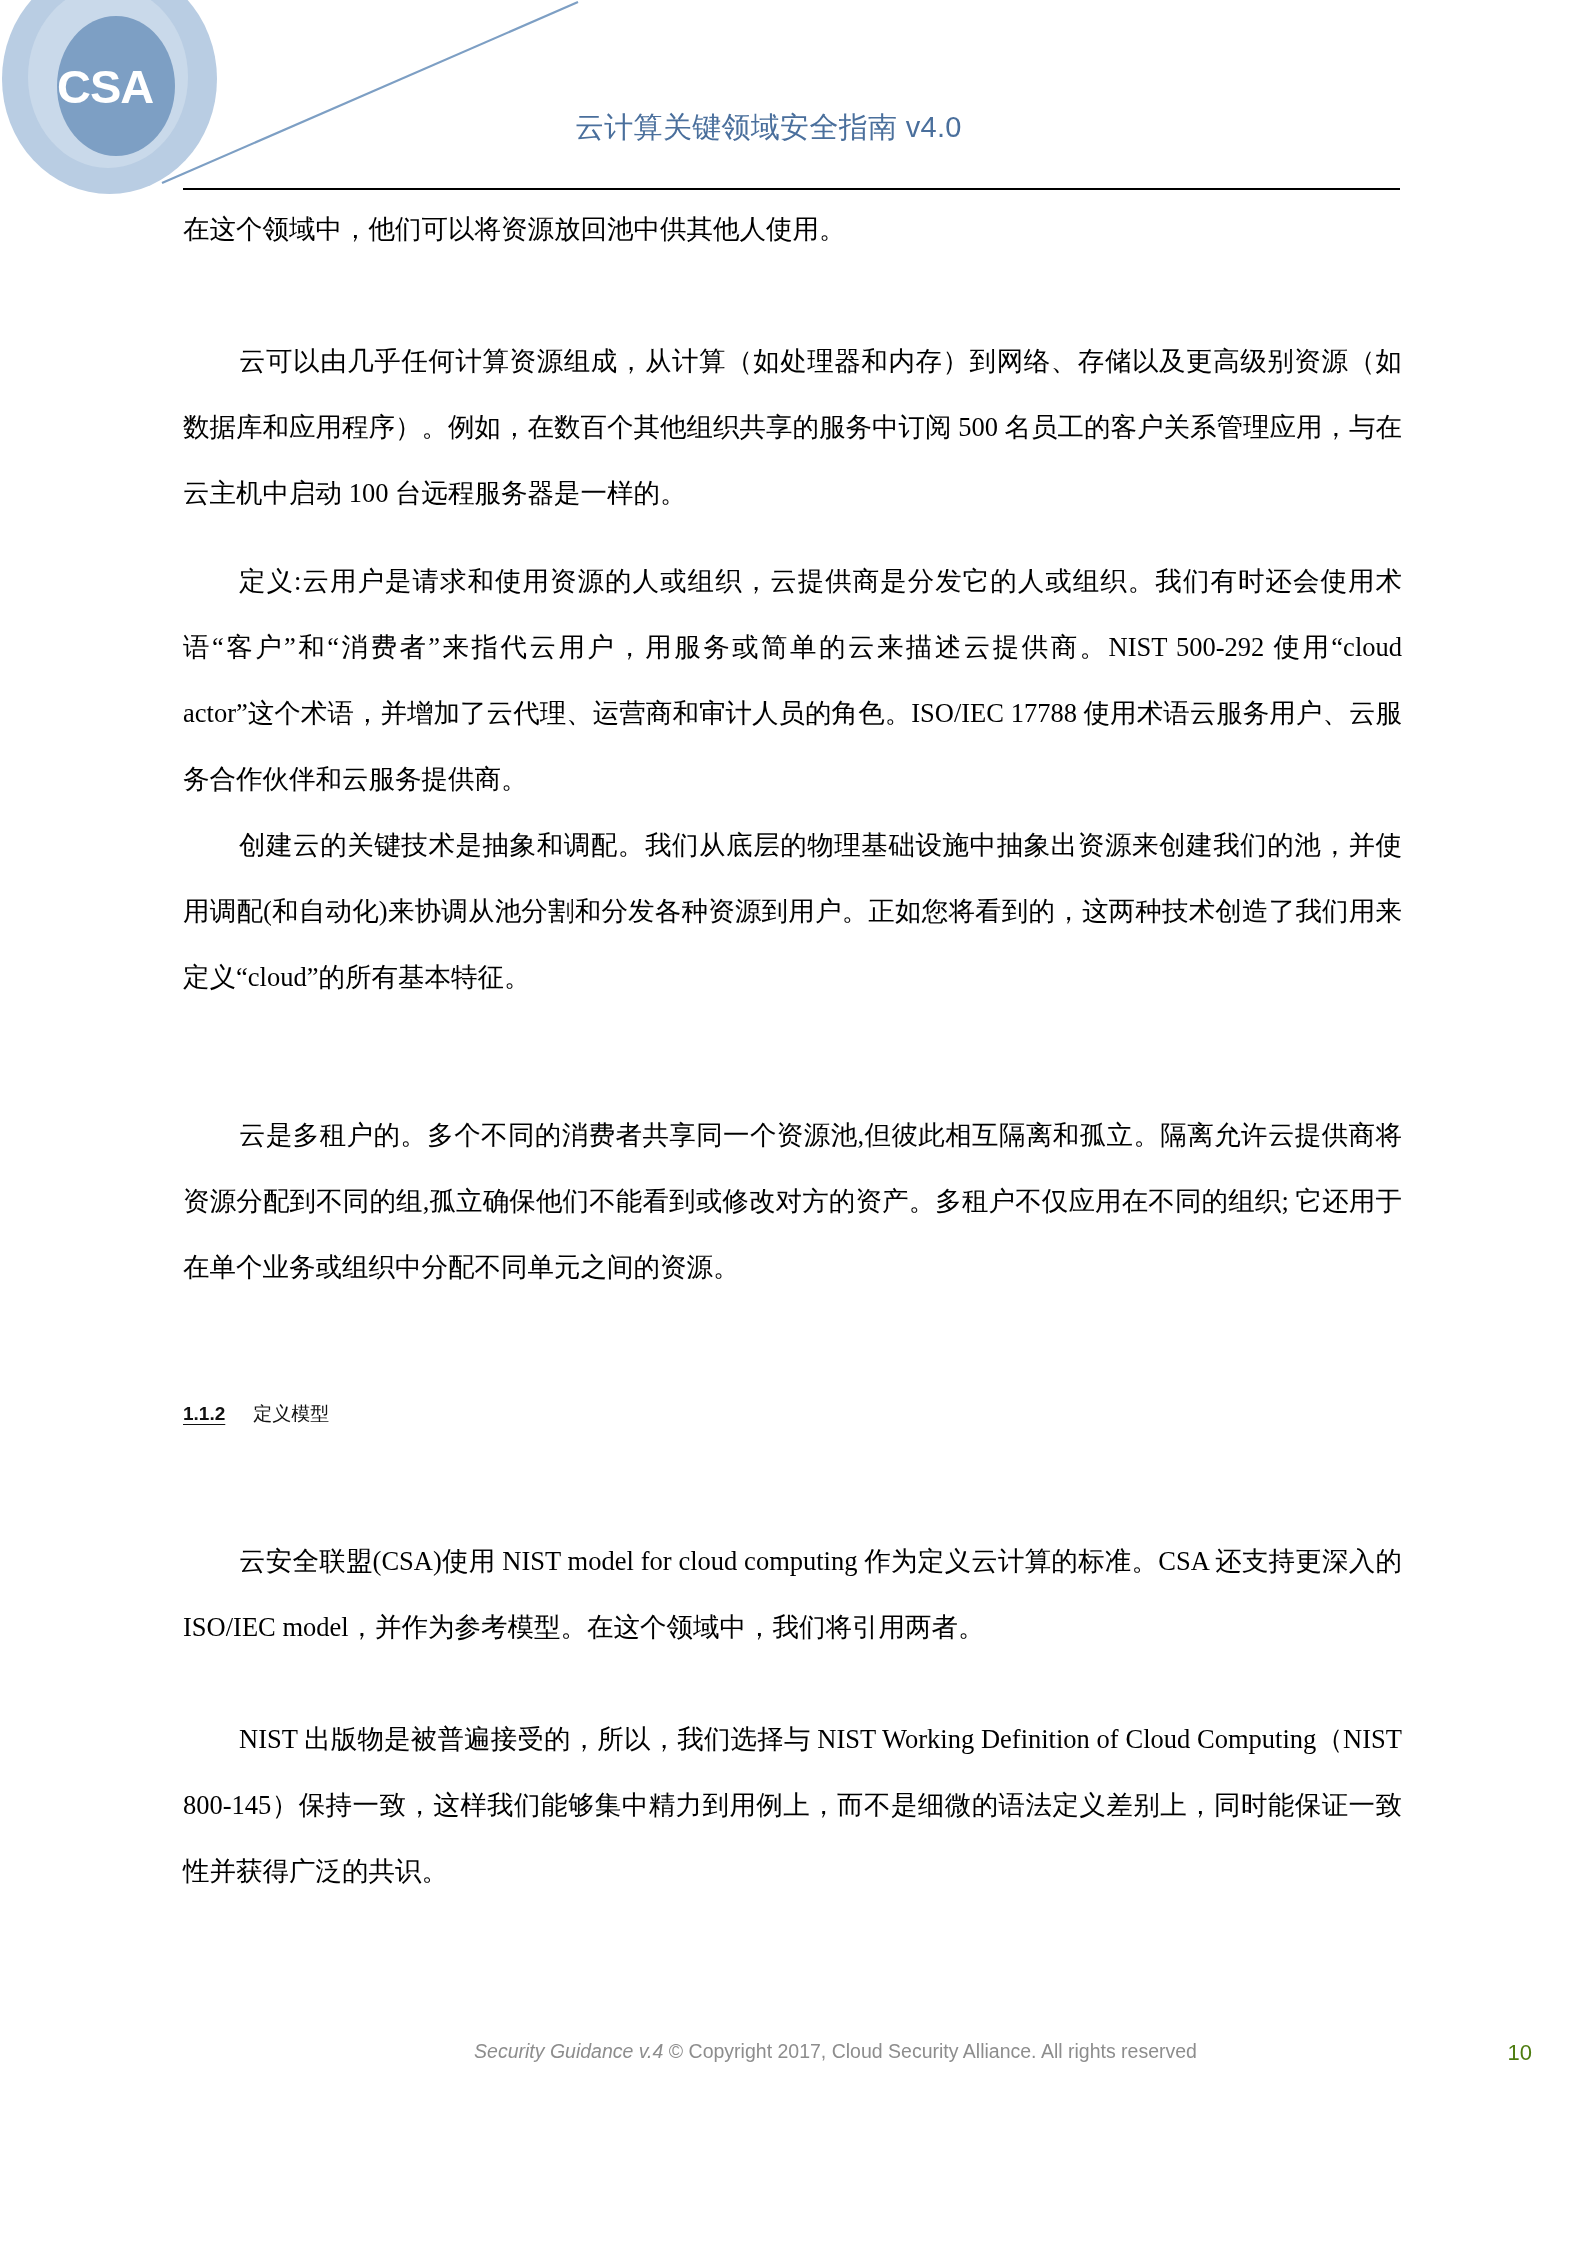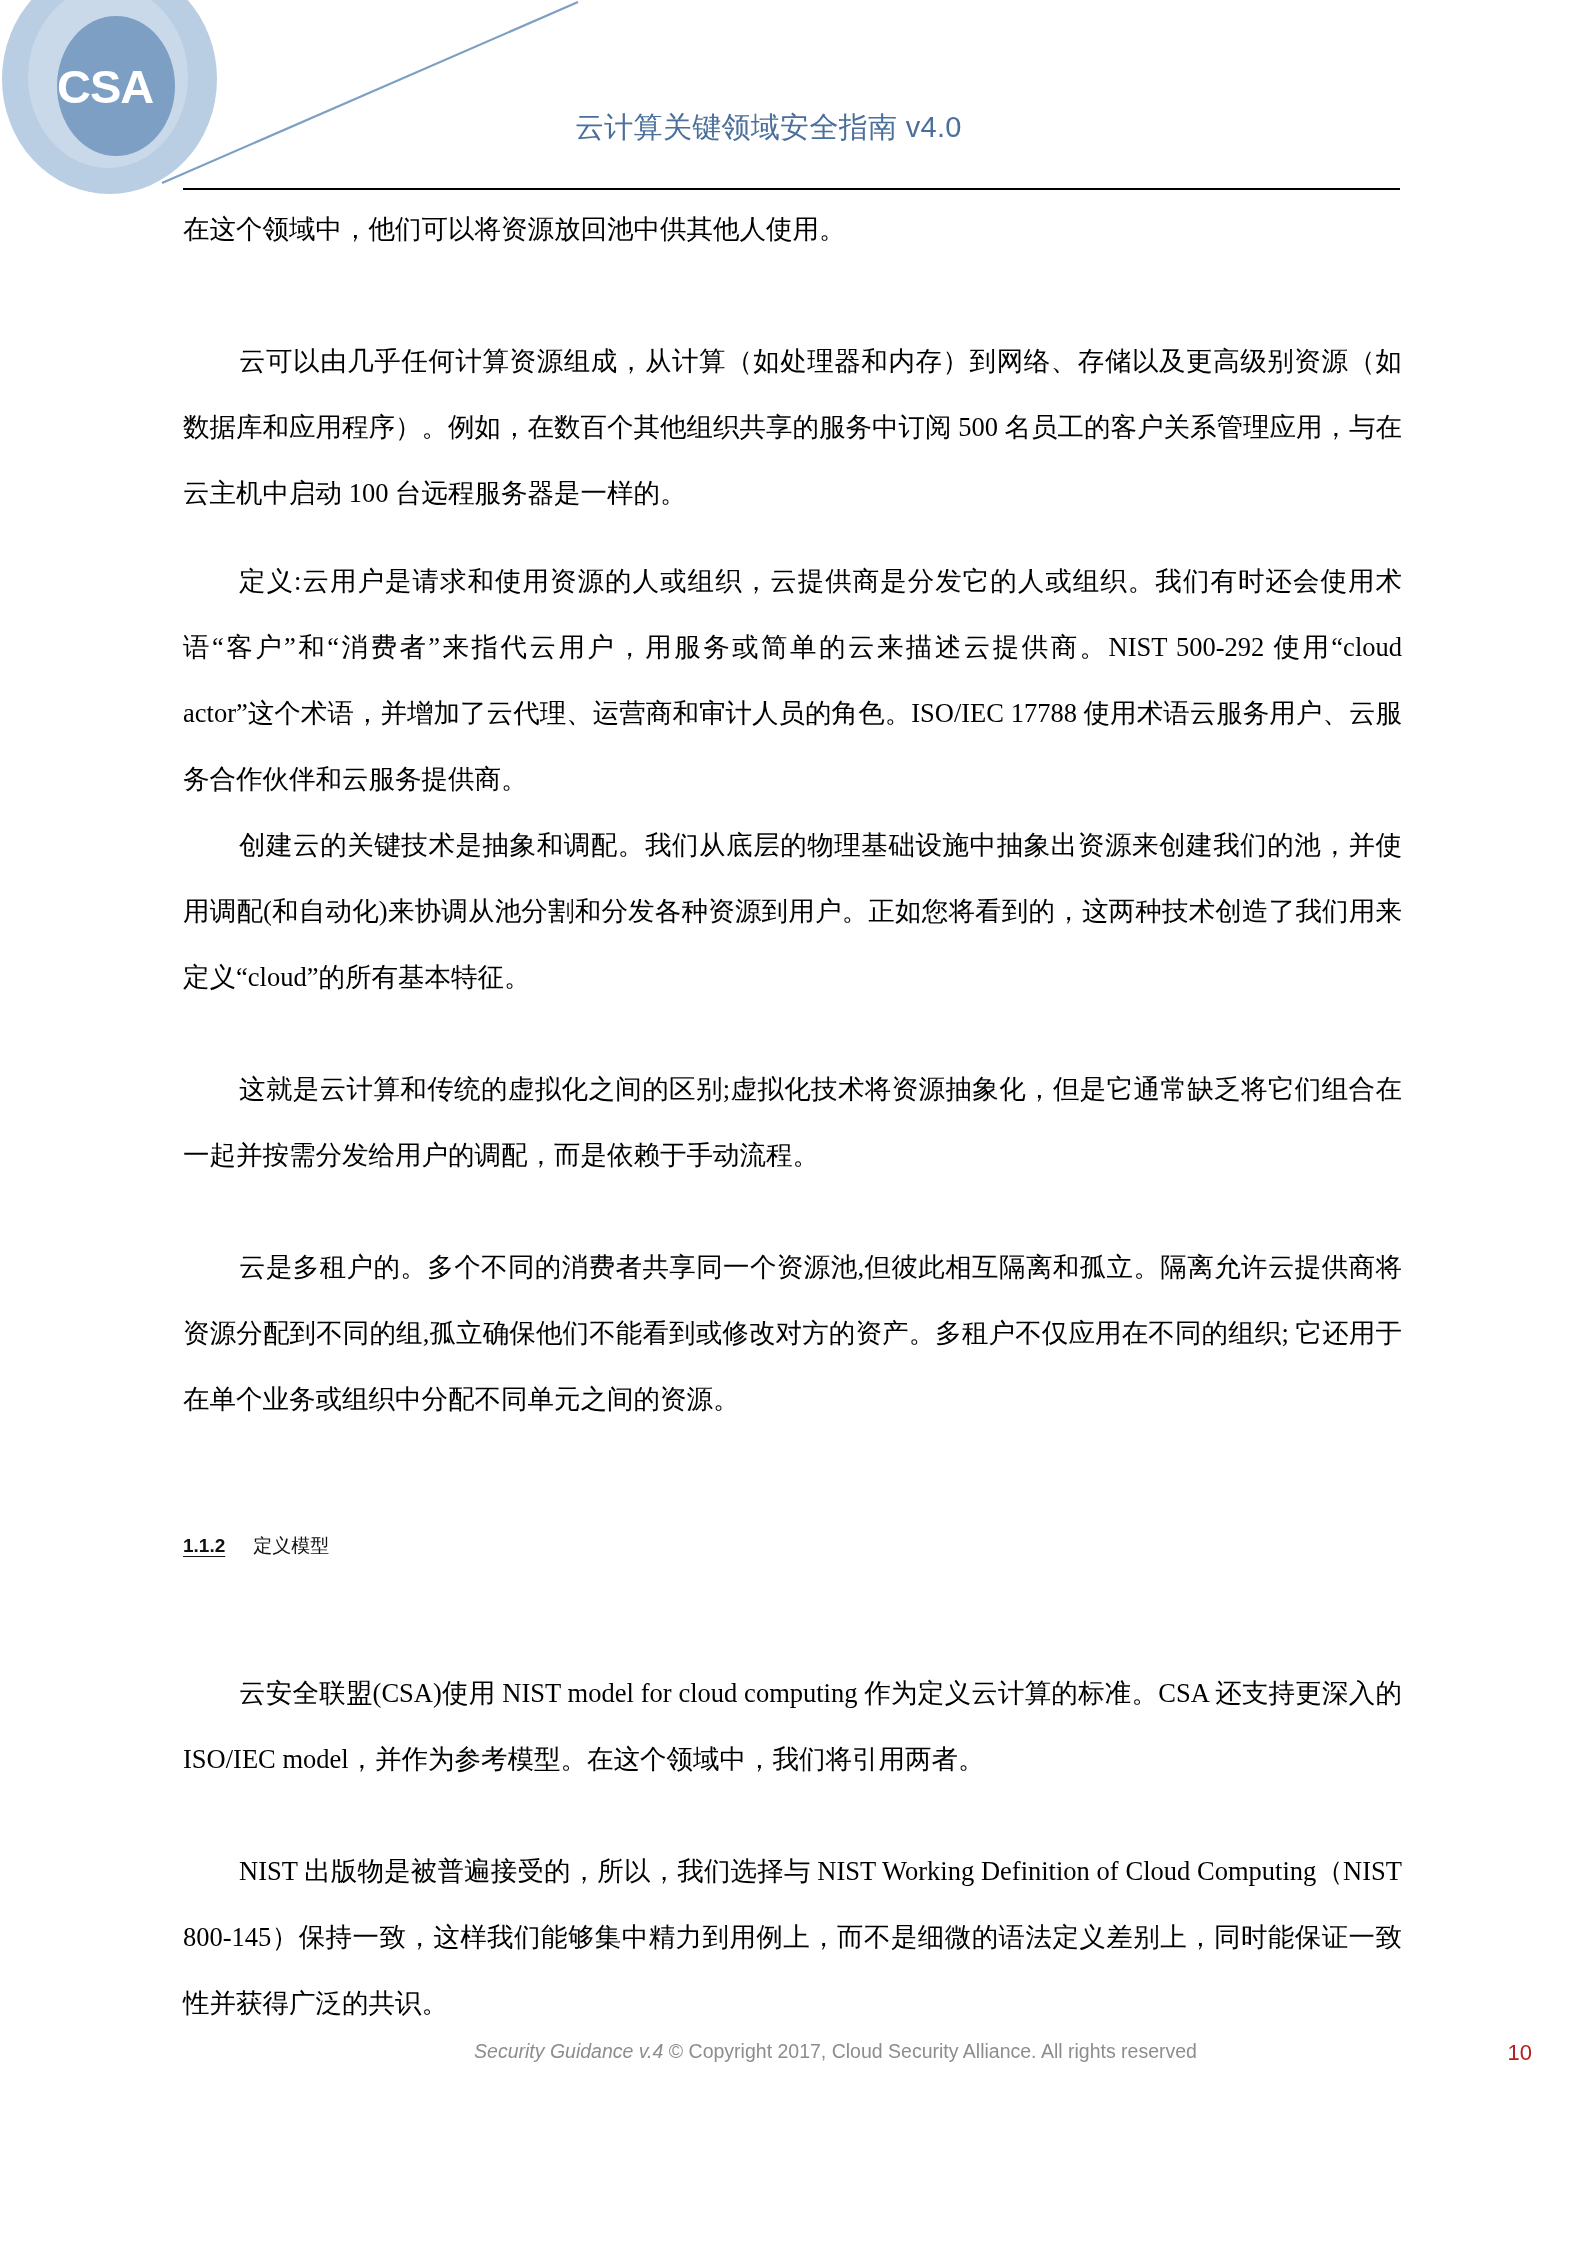--- a/index.html
+++ b/index.html
@@ -155,21 +155,21 @@
   }
   .footer-center .fi {
     font-style: italic;
   }
   .footer-page {
     position: absolute;
     right: 55px;
     top: 0px;
     font-family: "Liberation Sans", "DejaVu Sans", sans-serif;
     font-size: 22px;
-    color: #b91c1c;
+    color: #4d7c0f;
   }
 </style>
 </head>
 <body>
 
 <div class="page">
 
   <div class="logo-wrap">
     <div class="logo-ring-outer"></div>
     <div class="logo-ring-mid"></div>
@@ -193,21 +193,20 @@
     <p class="para indent">云可以由几乎任何计算资源组成，从计算（如处理器和内存）到网络、存储以及更高级别资源（如数据库和应用程序）。例如，在数百个其他组织共享的服务中订阅 500 名员工的客户关系管理应用，与在云主机中启动 100 台远程服务器是一样的。</p>
 
     <div class="gap-s"></div>
 
     <p class="para indent">定义:云用户是请求和使用资源的人或组织，云提供商是分发它的人或组织。我们有时还会使用术语“客户”和“消费者”来指代云用户，用服务或简单的云来描述云提供商。NIST 500-292 使用“cloud actor”这个术语，并增加了云代理、运营商和审计人员的角色。ISO/IEC 17788 使用术语云服务用户、云服务合作伙伴和云服务提供商。</p>
 
     <p class="para indent">创建云的关键技术是抽象和调配。我们从底层的物理基础设施中抽象出资源来创建我们的池，并使用调配(和自动化)来协调从池分割和分发各种资源到用户。正如您将看到的，这两种技术创造了我们用来定义“cloud”的所有基本特征。</p>
 
     <div class="gap-m"></div>
 
-    <p class="para indent">这就是云计算和传统的虚拟化之间的区别;虚拟化技术将资源抽象化，但是它通常缺乏将它们组合在一起并按需分发给用户的调配，而是依赖于手动流程。</p>
 
     <div class="gap-m"></div>
 
     <p class="para indent">云是多租户的。多个不同的消费者共享同一个资源池,但彼此相互隔离和孤立。隔离允许云提供商将资源分配到不同的组,孤立确保他们不能看到或修改对方的资产。多租户不仅应用在不同的组织; 它还用于在单个业务或组织中分配不同单元之间的资源。</p>
 
     <div class="gap-xl"></div>
 
     <div class="heading"><span class="num">1.1.2</span><span class="htext">定义模型</span></div>
 
     <div class="gap-xl"></div>

